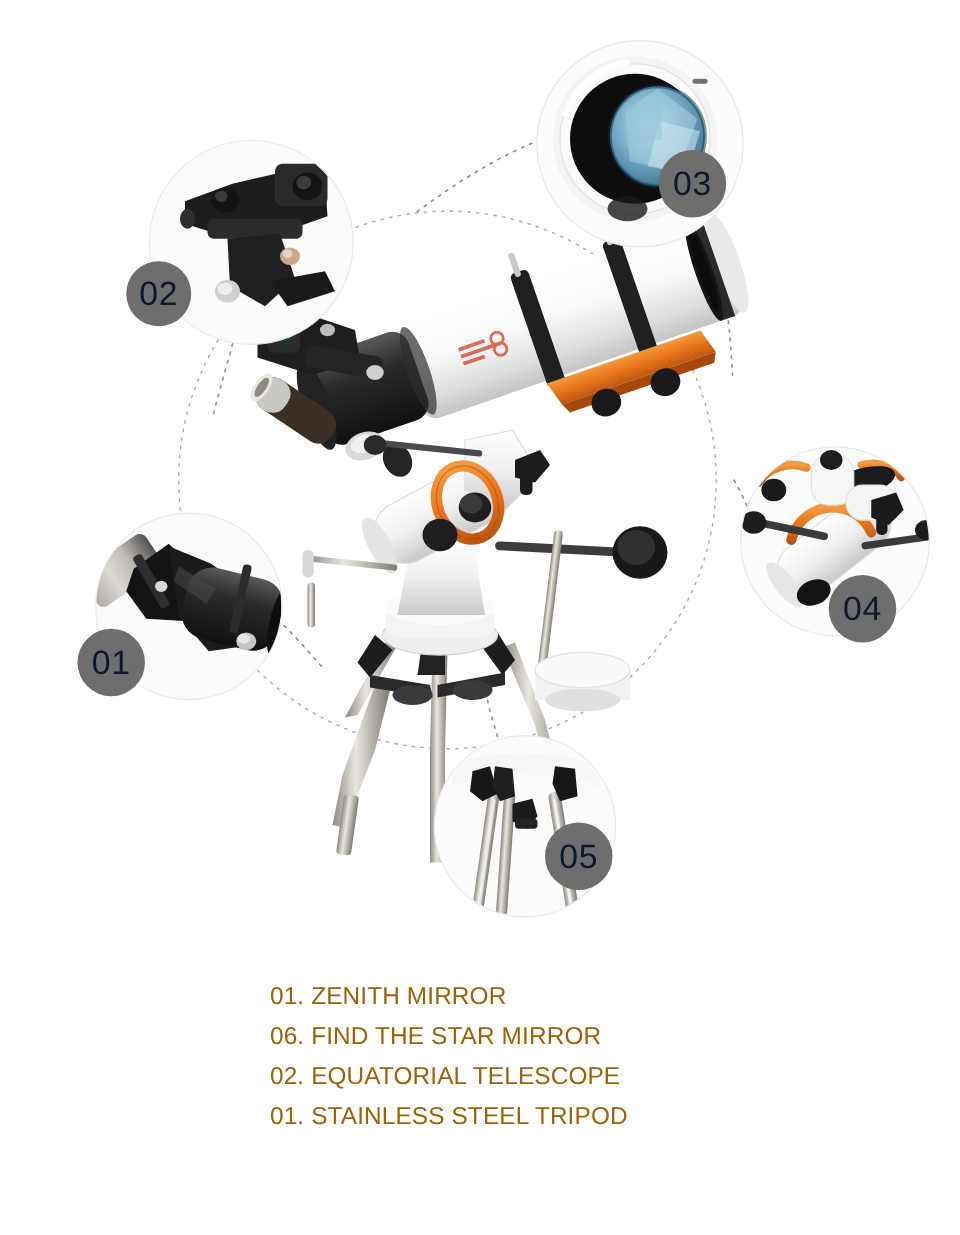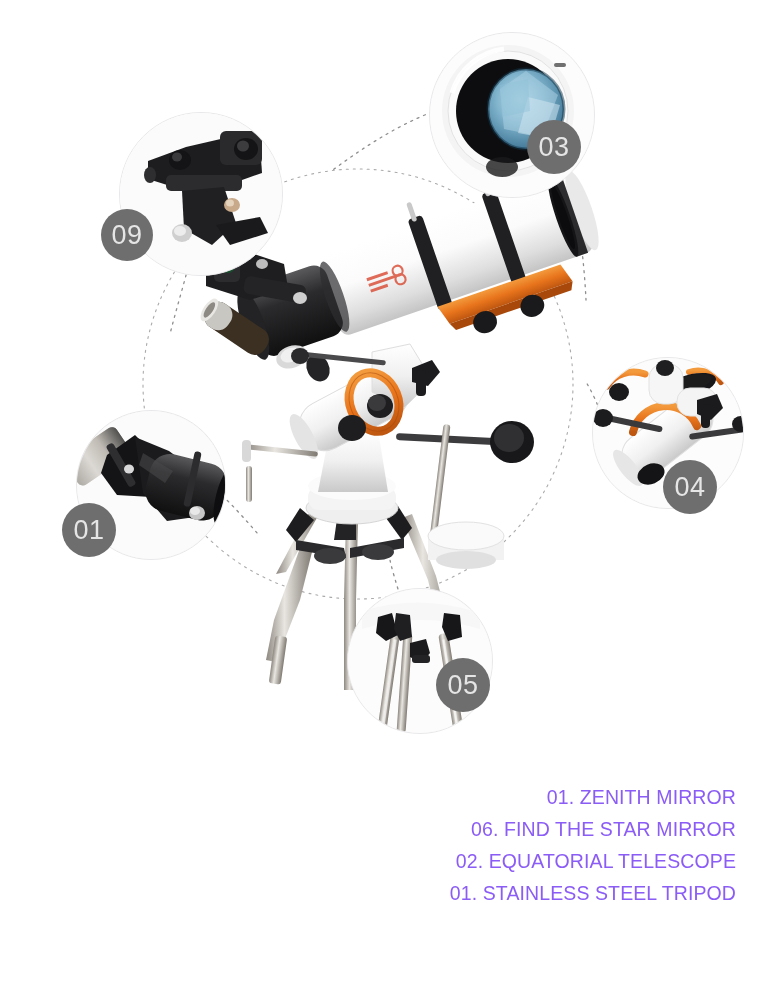--- a/index.html
+++ b/index.html
@@ -11,28 +11,28 @@
   }
   #stage{position:absolute;left:0;top:0;width:768px;height:988px;}
   .svg-layer{position:absolute;left:0;top:0;width:768px;height:988px;}
   
   .callout{position:absolute;border-radius:50%;overflow:hidden;
     background:#fdfcfc;
     box-shadow:inset 0 0 14px rgba(170,170,175,.30);
     border:1px solid #e8e8ea;}
   .callout .inner{position:absolute;left:0;top:0;width:100%;height:100%;}
   .badge{position:absolute;border-radius:50%;background:#6e6e6e;
-    color:#e5e5e5;display:flex;align-items:center;justify-content:center;
+    color:#0f172a;display:flex;align-items:center;justify-content:center;
     font-size:27px;font-weight:400;letter-spacing:.5px;
     font-family:"Liberation Sans","DejaVu Sans",sans-serif;}
   
   #captions{position:absolute;left:216px;top:786px;width:520px;}
   #captions li{list-style:none;margin:0 0 9px 0;padding:0;
-    font-size:19.5px;color:#8b5cf6;letter-spacing:.1px;white-space:nowrap;
-    font-family:"Liberation Sans","DejaVu Sans",sans-serif;text-align:right;}
+    font-size:19.5px;color:#a16207;letter-spacing:.1px;white-space:nowrap;
+    font-family:"Liberation Sans","DejaVu Sans",sans-serif;}
   #captions ul{margin:0;padding:0;}
 </style>
 </head>
 <body>
 
 <div id="stage">
 
   <svg class="svg-layer" viewBox="0 0 768 988">
     <defs>
       <linearGradient id="tubeG" x1="0" y1="0" x2="0" y2="1">
@@ -232,21 +232,21 @@
         <path d="M96,112 L140,104 L148,120 L110,132 Z" fill="#1a1a1c"></path>
         <ellipse cx="112" cy="92" rx="8" ry="7" fill="#c8a98a"></ellipse>
         <ellipse cx="110" cy="90" rx="4" ry="3.5" fill="#e4d2bd"></ellipse>
         <ellipse cx="62" cy="120" rx="10" ry="9" fill="#cfcfcf"></ellipse>
         <ellipse cx="60" cy="118" rx="6" ry="5" fill="#ededed"></ellipse>
         <ellipse cx="30" cy="62" rx="6" ry="8" fill="#2e2e30"></ellipse>
       </g>
     </svg>
   </div>
   <div class="badge" style="left:101px;top:209px;width:52px;height:52px;">
-    <span>09</span>
+    <span>02</span>
   </div>
 
   <div class="callout" style="left:429px;top:32px;width:164px;height:164px;">
     <svg class="inner" viewBox="0 0 164 164">
       <rect width="164" height="164" fill="#fcfcfc"></rect>
 
       <ellipse cx="78" cy="78" rx="66" ry="66" fill="#f4f4f4"></ellipse>
       <ellipse cx="78" cy="78" rx="60" ry="60" fill="#fafafa" stroke="#e2e2e2" stroke-width="1"></ellipse>
 
       <ellipse cx="78" cy="78" rx="52" ry="52" fill="#0d0d0f"></ellipse>

